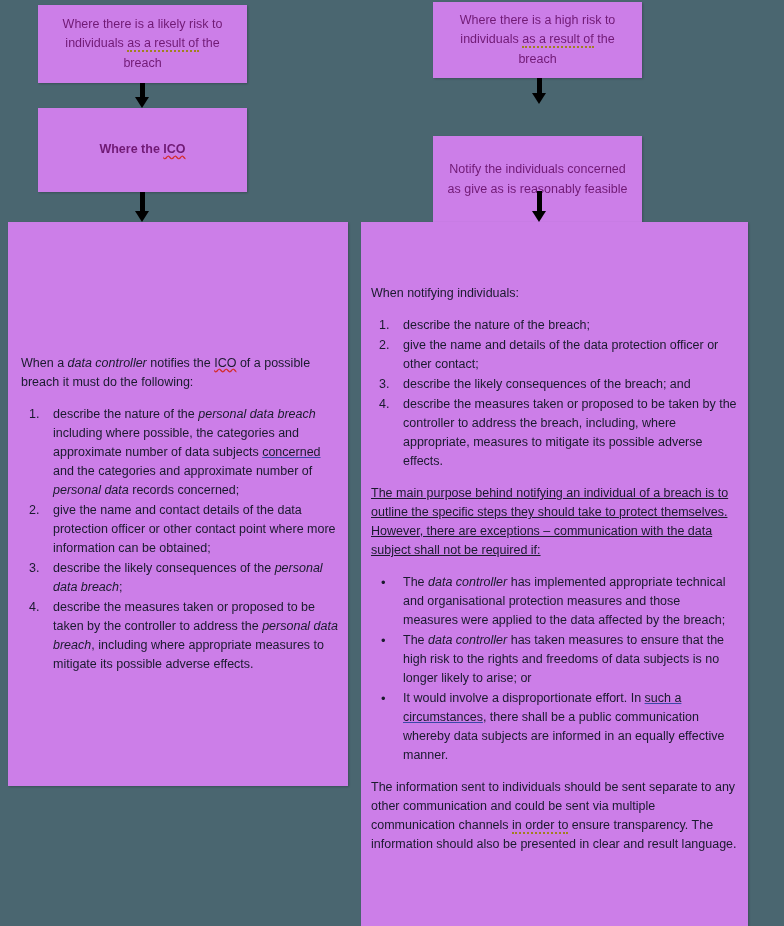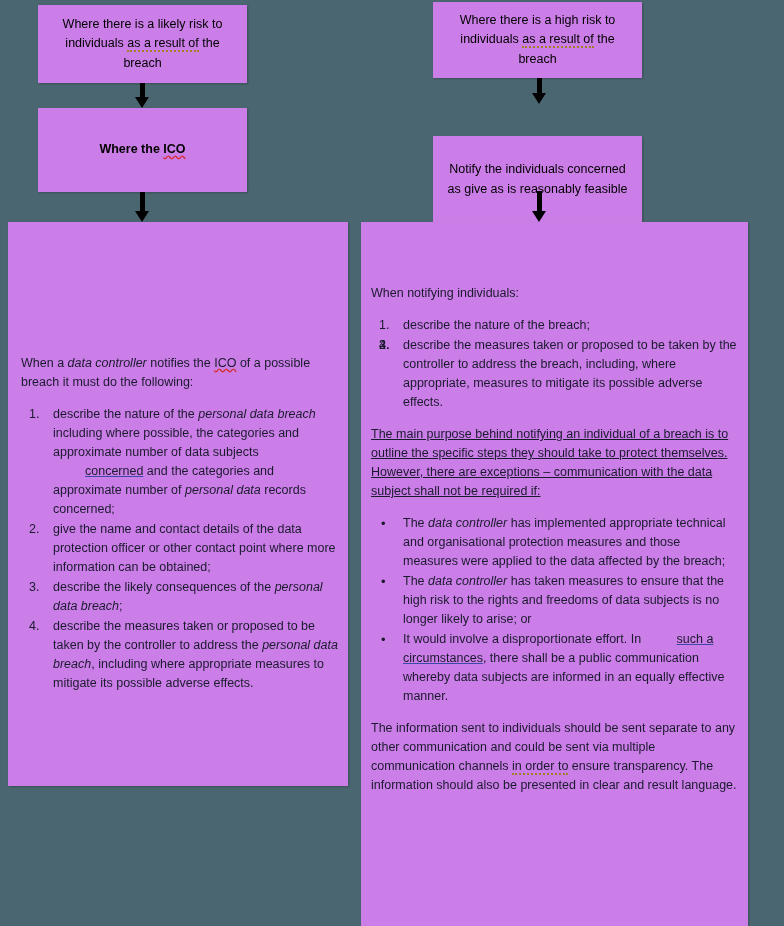--- a/index.html
+++ b/index.html
@@ -7,21 +7,21 @@
     width: 784px; height: 926px;
     background: #4a6670;
     font-family: "Liberation Sans", sans-serif;
     overflow: hidden;
   }
   #stage { position: relative; width: 784px; height: 926px; }
 
   .flowbox {
     position: absolute;
     background: #cc7ee8;
-    color: #000000;
+    color: #701a75;
     display: flex;
     align-items: center;
     justify-content: center;
     text-align: center;
     font-size: 12.5px;
     line-height: 1.55;
     padding: 6px 12px;
     box-shadow: 1px 1px 2px rgba(0,0,0,0.22);
   }
   .flowbox.bold { font-weight: bold; }
@@ -65,21 +65,21 @@
     margin-bottom: 1px;
   }
   ol.numlist > li > .marker,
   ul.bullist > li > .marker {
     position: absolute; left: 8px; top: 0; width: 22px;
   }
   ul.bullist > li > .marker { left: 10px; font-size: 13px; }
   .ind { margin-left: 32px; text-decoration: underline; }
 
   i, .it { font-style: italic; }
-  .blue-ul { text-decoration: underline; text-decoration-color: #3b49a8; margin-left: 32px; }
+  .blue-ul { text-decoration: underline; text-decoration-color: #3b49a8; }
   .red-squiggle {
     text-decoration: underline wavy #d42b2b;
     text-decoration-skip-ink: none;
   }
 </style>
 </head>
 <body>
 
 <div id="stage">
 
@@ -144,22 +144,22 @@
   <div class="arrow" style="left:524px; top:191px; width:30px; height:31px;">
     <div class="shaft" style="height:21px;"></div>
     <div class="head"></div>
   </div>
 
   <div class="panel" id="right-panel">
     <div id="right-body" class="panel-inner">
       <p class="para">When notifying individuals:</p>
       <ol class="numlist" id="right-list">
           <li><span class="marker">1.</span><span>describe the nature of the breach;</span></li>
-          <li><span class="marker">2.</span></li>
-          <li><span class="marker">3.</span></li>
+          <li><span class="marker">2.</span><span>give the name and details of the data protection officer or other contact;</span></li>
+          <li><span class="marker">3.</span><span>describe the likely consequences of the breach; and</span></li>
           <li><span class="marker">4.</span><span>describe the measures taken or proposed to be taken by the controller to address the breach, including, where appropriate, measures to mitigate its possible adverse effects.</span></li>
         </ol>
       <p class="para ind">The main purpose behind notifying an individual of a breach is to outline the specific steps they should take to protect themselves. However, there are exceptions – communication with the data subject shall not be required if:</p>
       <ul class="bullist" id="right-bullets">
           <li><span class="marker">•</span><span><span>The </span><i>data controller</i><span> has implemented appropriate technical and organisational protection measures and those measures were applied to the data affected by the breach;</span></span></li>
           <li><span class="marker">•</span><span><span>The </span><i>data controller</i><span> has taken measures to ensure that the high risk to the rights and freedoms of data subjects is no longer likely to arise; or</span></span></li>
           <li><span class="marker">•</span><span><span>It would involve a disproportionate effort. In </span><span class="blue-ul">such a circumstances</span><span>, there shall be a public communication whereby data subjects are informed in an equally effective manner.</span></span></li>
         </ul>
       <p class="para">
         <span>The information sent to individuals should be sent separate to any other communication and could be sent via multiple communication channels </span><span class="dotted-ul">in order to</span><span> ensure transparency. The information should also be presented in clear and result language.</span>

